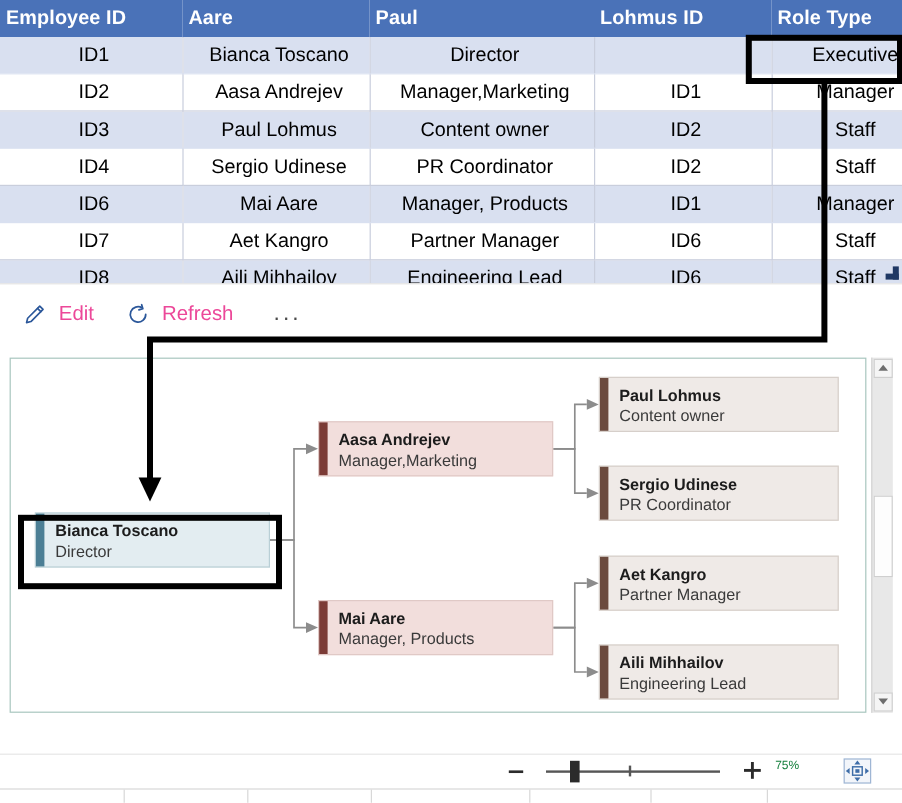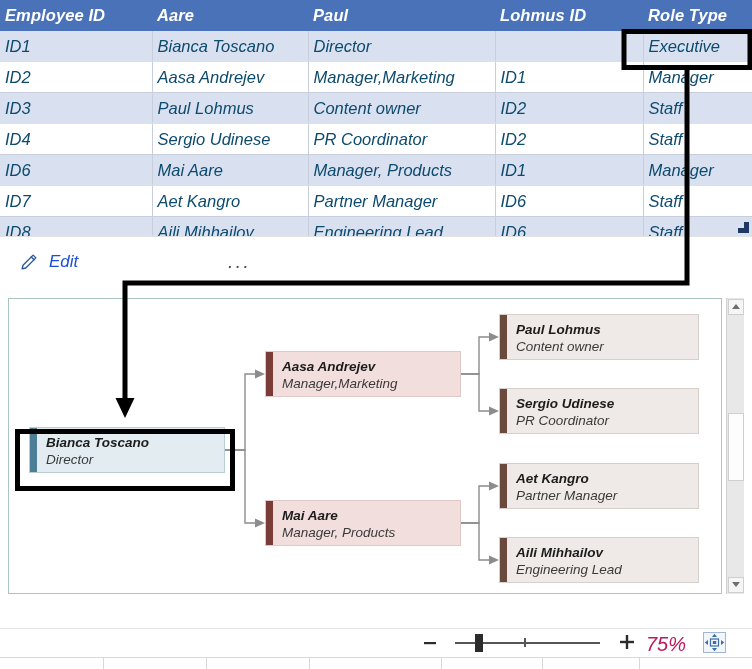--- a/index.html
+++ b/index.html
@@ -3,58 +3,58 @@
 <meta charset="utf-8">
 <style>
   html,body{margin:0;padding:0;}
   body{
     width:752px;height:669px;
     background:#ffffff;
     font-family:"Liberation Sans","DejaVu Sans",sans-serif;
     overflow:hidden;position:relative;
     -webkit-font-smoothing:antialiased;
   }
-  #root{position:absolute;left:0;top:0;width:648px;height:669px;font-style:italic;}
+  #root{position:absolute;left:0;top:0;width:648px;height:669px;}
 
   
   .tbl{position:absolute;left:0;top:0;width:752px;}
   .tbl table{border-collapse:collapse;width:752px;table-layout:fixed;}
   .tbl th{
     background:#4A72B8;color:#ffffff;
     font-size:16.5px;font-weight:700;
     text-align:left;padding:4px 0 5px 5px;
     height:22px;letter-spacing:.1px;
     border:none;
   }
   .tbl td{
-    font-size:16.5px;color:#0c4a6e;
+    font-size:16.5px;color:#000000;
     padding:3px 0 3px 5px;height:24px;
     border-right:1px solid #C9CEDC;
     border-bottom:1px solid #ffffff;
-    overflow:hidden;white-space:nowrap;
+    overflow:hidden;white-space:nowrap;text-align:center;
   }
   .tbl tr.band td{background:#D9E0F0;border-bottom:1px solid #D9E0F0;}
   .tbl tr.plain td{background:#ffffff;border-bottom:1px solid #C9CEDC;}
   .tbl td:last-child{border-right:none;}
   .c0{width:147px}.c1{width:151px}.c2{width:182px}.c3{width:143px}.c4{width:129px}
   .resize-handle{
     position:absolute;right:3px;top:222px;width:11px;height:11px;
     background:
       linear-gradient(#1F3864,#1F3864) 0 6px/11px 5px no-repeat,
       linear-gradient(#1F3864,#1F3864) 6px 0/5px 11px no-repeat;
   }
 
   
   .toolbar{position:absolute;left:0;top:236px;width:752px;height:50px;background:#ffffff;
            border-top:1px solid #E3E3E3;}
   .tb-item{position:absolute;display:flex;align-items:center;gap:9px;height:30px;top:10px;cursor:pointer;}
   .tb-edit{left:18px;}
   .tb-refresh{left:104px;}
   .tb-more{left:228px;}
-  .tb-label{font-size:17px;color:#1d4ed8;}
+  .tb-label{font-size:17px;color:#ec4899;}
   .tb-ico{width:22px;height:22px;display:block;}
   .dots{font-size:19px;color:#4a4a4a;letter-spacing:2.5px;line-height:12px;}
 
   
   .pane{position:absolute;left:0;top:288px;width:752px;height:330px;background:#ffffff;}
   .canvas{
     position:absolute;left:8px;top:10px;width:714px;height:296px;
     background:#ffffff;border:1px solid #A8C6BF;box-sizing:border-box;overflow:hidden;
   }
   .node{position:absolute;box-sizing:border-box;}
@@ -81,21 +81,21 @@
   .tri-down{border-left:4.5px solid transparent;border-right:4.5px solid transparent;border-top:5px solid #6E6E6E;}
 
   
   .zoombar{position:absolute;left:0;top:628px;width:752px;height:28px;background:#ffffff;
            border-top:1px solid #E6E6E6;}
   .zb-minus{position:absolute;left:423px;top:7px;width:14px;height:14px;}
   .zb-plus{position:absolute;left:619px;top:5px;width:16px;height:16px;}
   .zb-track{position:absolute;left:455px;top:13px;width:145px;height:2px;background:#565656;}
   .zb-tick{position:absolute;left:524px;top:9px;width:2px;height:9px;background:#565656;}
   .zb-thumb{position:absolute;left:475px;top:5px;width:8px;height:18px;background:#2B2B2B;}
-  .zb-pct{position:absolute;left:646px;top:4px;font-size:20px;color:#be185d;}
+  .zb-pct{position:absolute;left:646px;top:4px;font-size:10px;color:#15803d;}
   .zb-fit{position:absolute;left:703px;top:3px;width:23px;height:21px;background:#F2F5FA;border:1px solid #9FB6D4;box-sizing:border-box;}
 
   
   .status{position:absolute;left:0;top:657px;width:752px;height:12px;background:#ffffff;border-top:1px solid #D8D8D8;display:flex;}
   .status .seg{height:12px;border-right:1px solid #D8D8D8;box-sizing:border-box;}
 
   .svg-abs{position:absolute;left:0;top:0;pointer-events:none;}
 </style>
 </head>
 <body>
@@ -170,20 +170,29 @@
 
   <div class="toolbar">
     <div class="tb-item tb-edit">
       <span>
         <svg class="tb-ico" viewBox="0 0 24 24" fill="none" stroke="#2B579A" stroke-width="1.5" stroke-linecap="round" stroke-linejoin="round">
           <path d="M4.5 19.5l1-4 11-11 3 3-11 11-4 1z"></path>
           <path d="M14.5 6.5l3 3"></path>
         </svg>
       </span>
       <span class="tb-label">Edit</span>
+    </div>
+    <div class="tb-item tb-refresh">
+      <span>
+        <svg class="tb-ico" viewBox="0 0 24 24" fill="none" stroke="#2B579A" stroke-width="1.6" stroke-linecap="round">
+          <path d="M19 12a7 7 0 1 1-3.2-5.87"></path>
+          <path d="M15.3 3.2l1.1 3.6-3.6 1.0" stroke-linejoin="round"></path>
+        </svg>
+      </span>
+      <span class="tb-label">Refresh</span>
     </div>
     <div class="tb-item tb-more">
       <span class="dots">...</span>
     </div>
   </div>
 
   <div class="pane">
 
     <div class="canvas">
 

